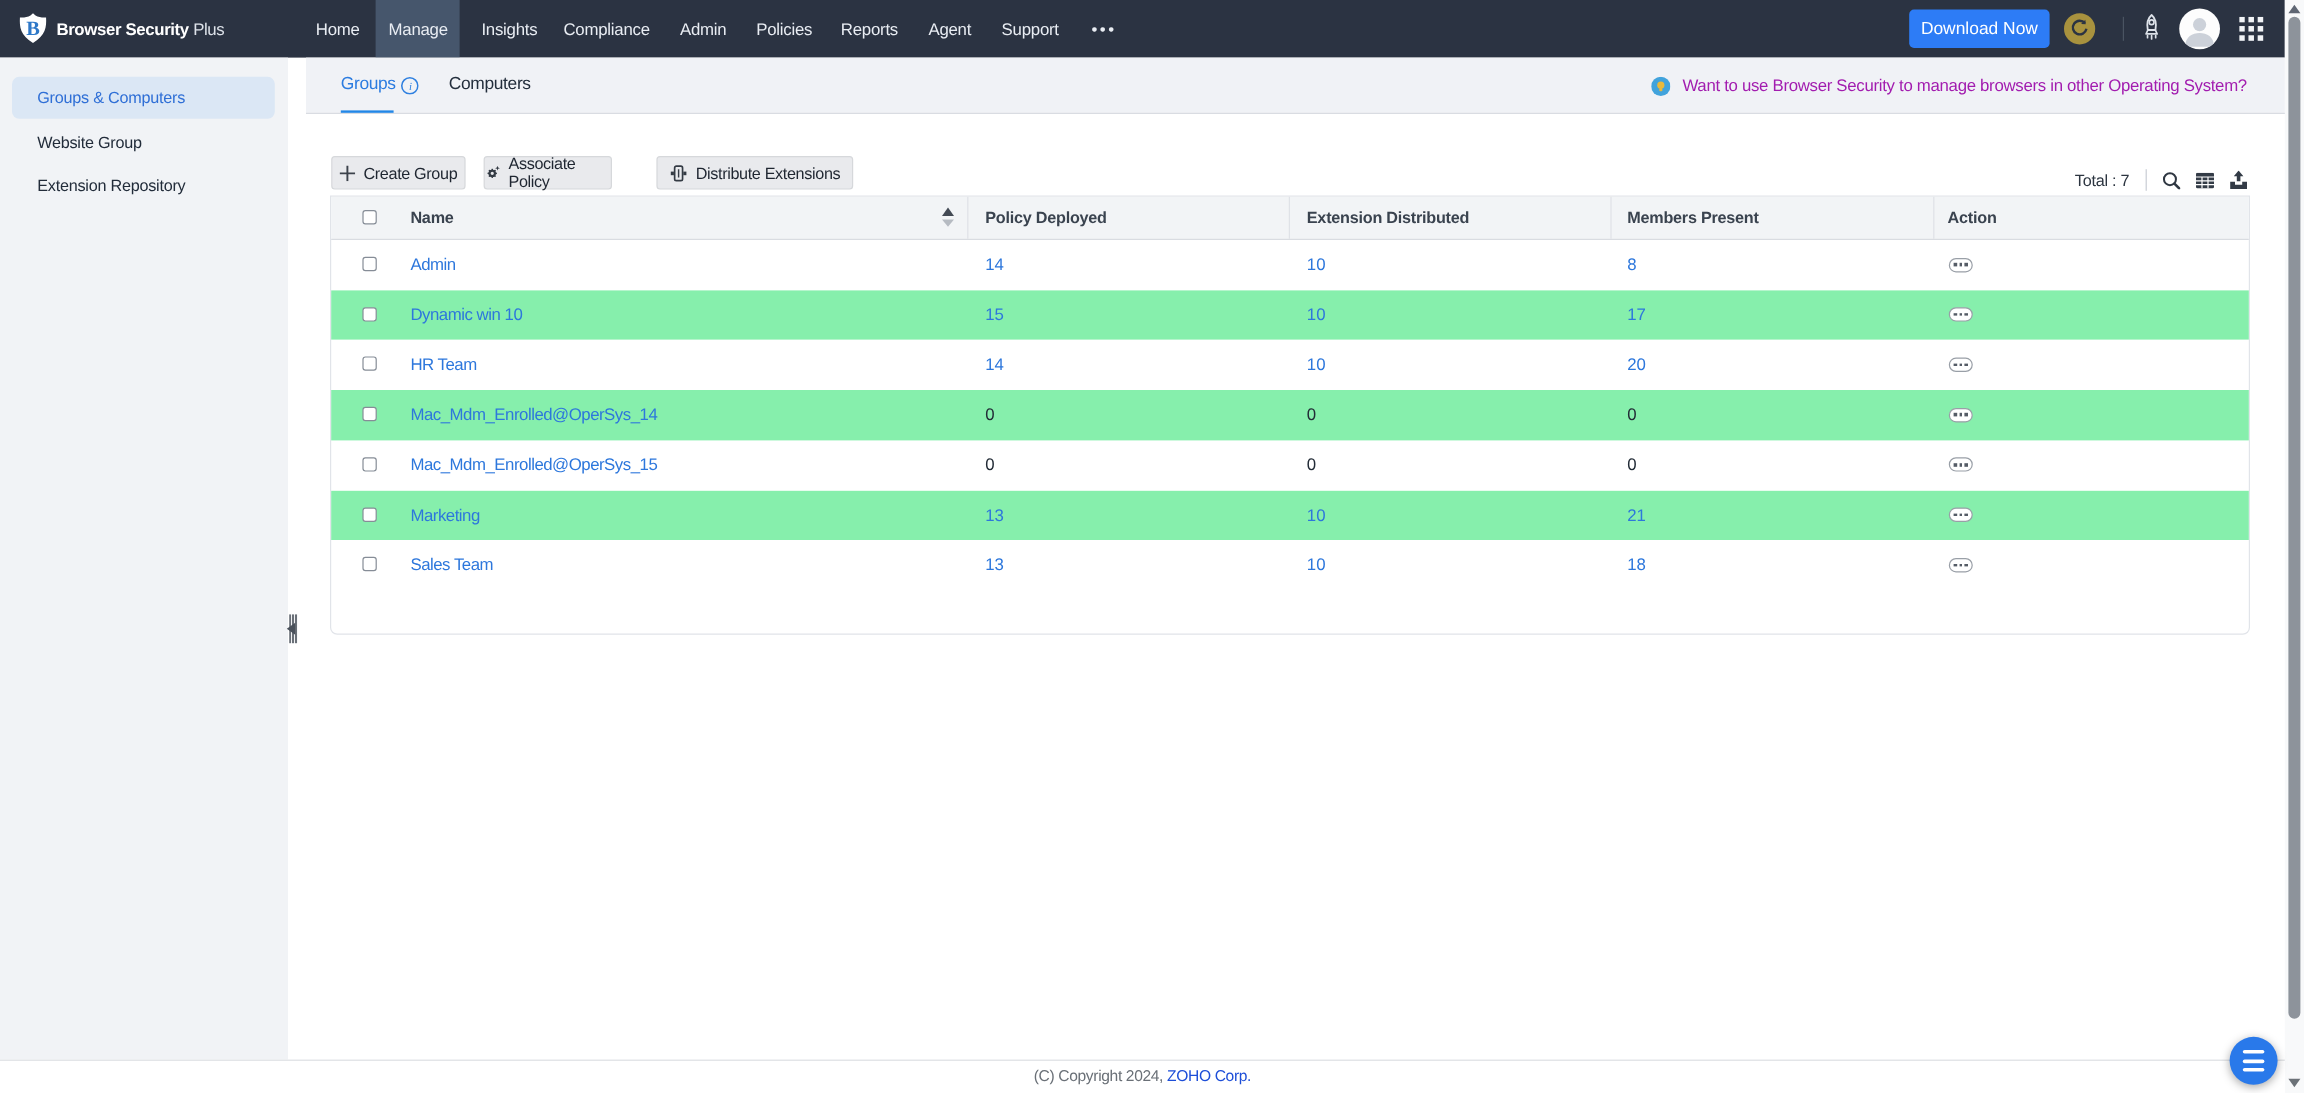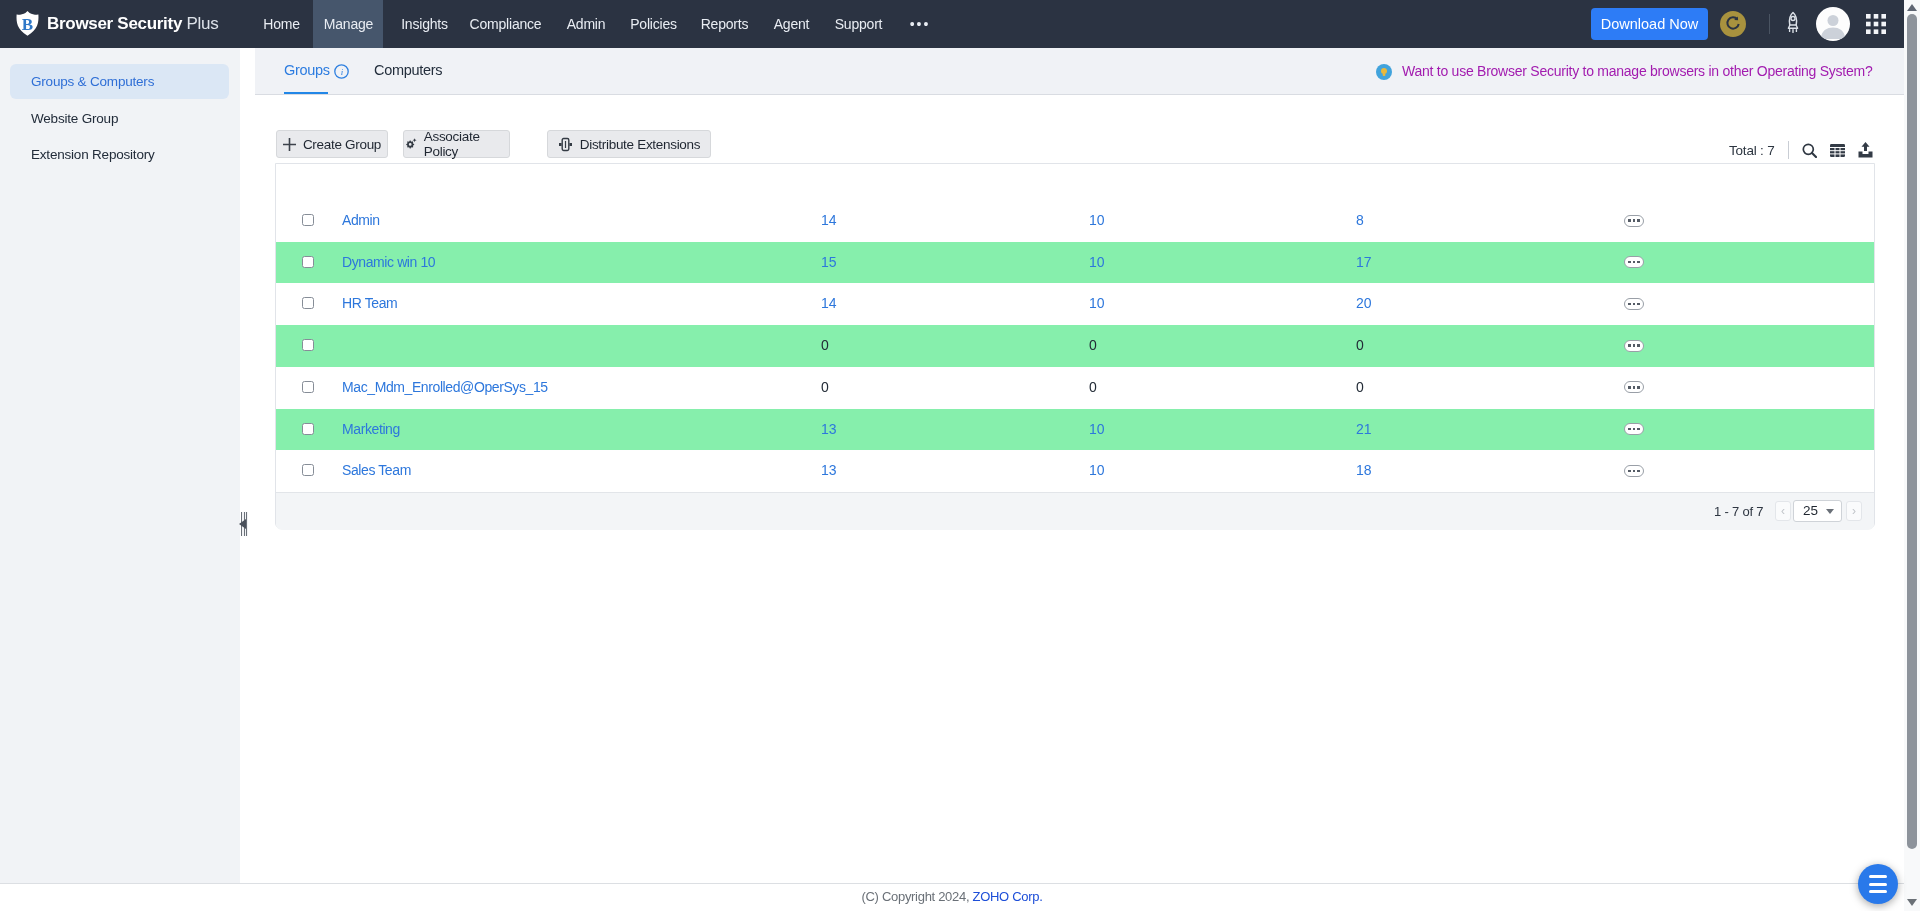--- a/index.html
+++ b/index.html
@@ -2,21 +2,21 @@
 <html><head>
 <meta charset="utf-8">
 <style>
 html,body{margin:0;padding:0;}
 body{width:1920px;height:911px;overflow:hidden;font-family:"Liberation Sans",sans-serif;background:#fff;position:relative;}
 .abs{position:absolute;}
 
 #nav{position:absolute;left:0;top:0;width:1904px;height:48px;background:#2b3342;}
 .navitem{position:absolute;top:0;height:48px;line-height:48px;color:#e9edf3;font-size:14px;letter-spacing:-0.2px;transform:translateX(-50%);white-space:nowrap;}
 #manageblk{position:absolute;left:313px;top:0;width:70px;height:48px;background:#46566c;}
-#brand{position:absolute;left:47px;top:0;height:48px;line-height:48px;color:#fff;font-size:17px;font-weight:bold;white-space:nowrap;letter-spacing:-0.3px;}
+#brand{position:absolute;left:47px;top:0;height:48px;line-height:48px;color:#fff;font-size:14px;font-weight:bold;white-space:nowrap;letter-spacing:-0.3px;}
 #brand .plus{font-weight:normal;color:#dde2e9;}
 #dlbtn{position:absolute;left:1591px;top:8px;width:117px;height:32px;background:#2d7cf6;border-radius:4px;color:#fff;font-size:14.5px;line-height:32px;text-align:center;}
 #goldc{position:absolute;left:1720px;top:11px;width:26px;height:26px;border-radius:50%;background:#a8923e;}
 #hdrdiv{position:absolute;left:1769px;top:14px;width:1px;height:20px;background:#4a5462;}
 #avatar{position:absolute;left:1816px;top:7px;width:34px;height:34px;border-radius:50%;background:#fdfdfd;overflow:hidden;}
 
 #sbar{position:absolute;left:1904px;top:0;width:16px;height:911px;background:#f8f9fa;}
 #sthumb{position:absolute;left:1907px;top:14px;width:10px;height:835px;background:#8d939b;border-radius:5px;}
 .tri-up{width:0;height:0;border-left:5px solid transparent;border-right:5px solid transparent;border-bottom:7px solid #5f6673;position:absolute;left:1907px;top:4px;}
 .tri-dn{width:0;height:0;border-left:5px solid transparent;border-right:5px solid transparent;border-top:7px solid #6b7177;position:absolute;left:1907px;top:899px;}
@@ -177,20 +177,34 @@
 <svg class="abs" style="left:1830px;top:144px" width="15" height="13" viewBox="0 0 15 13">
   <rect x="0" y="0" width="15" height="13" rx="1.2" fill="#333b46"></rect>
   <path d="M0 3.5 H15 M0 6.7 H15 M0 9.9 H15 M5 3.5 V13 M10 3.5 V13" stroke="#fff" stroke-width="1"></path>
 </svg>
 <svg class="abs" style="left:1858px;top:142px" width="15" height="16" viewBox="0 0 15 16">
   <path d="M7.5 0 L11.5 4.8 L9 4.8 L9 9 L6 9 L6 4.8 L3.5 4.8 Z" fill="#333b46"></path>
   <path d="M0.5 9.5 L4.5 9.5 L4.5 12 L10.5 12 L10.5 9.5 L14.5 9.5 L14.5 15.5 L0.5 15.5 Z" fill="#333b46"></path>
 </svg>
 
 <div id="card">
+  <div id="thead">
+    <div class="cb" style="top:11px;"></div>
+    <div class="hlabel" style="left:66px;">Name</div>
+    <div class="abs" style="left:509px;top:9px;width:0;height:0;border-left:5.5px solid transparent;border-right:5.5px solid transparent;border-bottom:7px solid #434a54;"></div>
+    <div class="abs" style="left:509px;top:19px;width:0;height:0;border-left:5.5px solid transparent;border-right:5.5px solid transparent;border-top:6px solid #b6bbc2;"></div>
+    <div class="hdiv" style="left:530px;"></div>
+    <div class="hlabel" style="left:545px;">Policy Deployed</div>
+    <div class="hdiv" style="left:798px;"></div>
+    <div class="hlabel" style="left:813px;">Extension Distributed</div>
+    <div class="hdiv" style="left:1066px;"></div>
+    <div class="hlabel" style="left:1080px;">Members Present</div>
+    <div class="hdiv" style="left:1335px;"></div>
+    <div class="hlabel" style="left:1347px;">Action</div>
+  </div>
   <div class="row" style="top:36px;">
     <div class="cb" style="top:14px;"></div>
       <div class="name">Admin</div>
     <div class="num" style="left:545px;">14</div>
       <div class="num" style="left:813px;">10</div>
       <div class="num" style="left:1080px;">8</div>
     <div class="dots" style="top:14.5px;">
         <i></i>
         <i></i>
         <i></i>
@@ -215,20 +229,21 @@
       <div class="num" style="left:813px;">10</div>
       <div class="num" style="left:1080px;">20</div>
     <div class="dots" style="top:14.5px;">
         <i></i>
         <i></i>
         <i></i>
       </div>
   </div>
   <div class="row alt" style="top:161.1px;">
     <div class="cb" style="top:14px;"></div>
+      <div class="name">Mac_Mdm_Enrolled@OperSys_14</div>
     <div class="num zero" style="left:545px;">0</div>
       <div class="num zero" style="left:813px;">0</div>
       <div class="num zero" style="left:1080px;">0</div>
     <div class="dots" style="top:14.5px;">
         <i></i>
         <i></i>
         <i></i>
       </div>
   </div>
   <div class="row" style="top:202.9px;">
@@ -259,26 +274,20 @@
     <div class="cb" style="top:14px;"></div>
       <div class="name">Sales Team</div>
     <div class="num" style="left:545px;">13</div>
       <div class="num" style="left:813px;">10</div>
       <div class="num" style="left:1080px;">18</div>
     <div class="dots" style="top:14.5px;">
         <i></i>
         <i></i>
         <i></i>
       </div>
-  </div>
-  <div id="pgbar">
-    <div id="pgtext">1 - 7 of 7</div>
-    <div class="pgbtn" style="left:1499px;">‹</div>
-    <div id="pgsel">25</div>
-    <div class="pgbtn" style="left:1570px;">›</div>
   </div>
 </div>
 
 <div id="foot">(C) Copyright 2024, <a href="#">ZOHO Corp.</a></div>
 <div id="fab">
     <i></i>
     <i></i>
     <i></i>
   </div>
 

